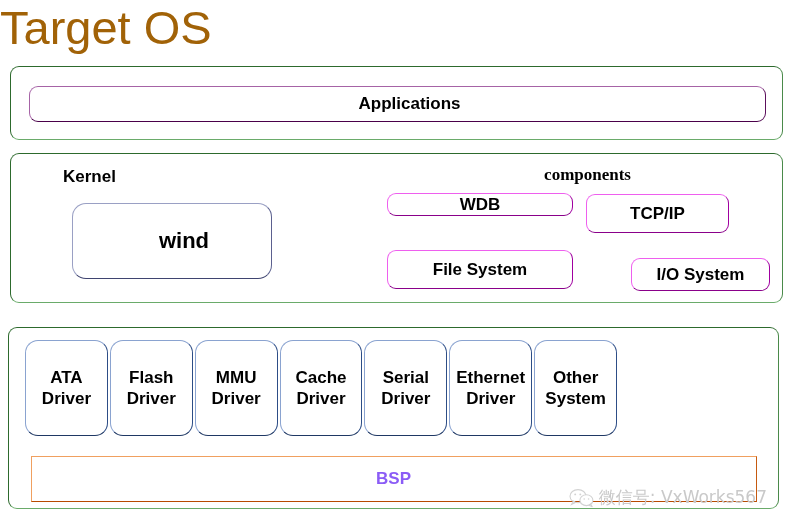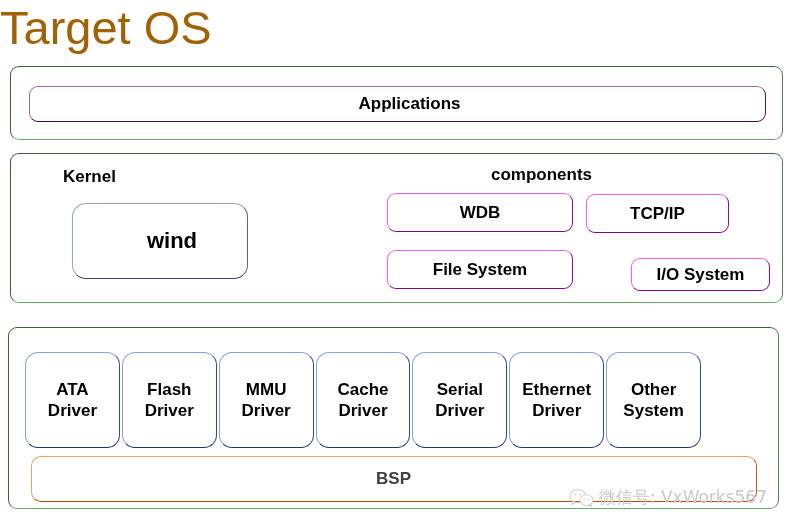--- a/index.html
+++ b/index.html
@@ -71,21 +71,21 @@
     left: 52px;
     top: 13px;
     font-size: 17px;
     font-weight: bold;
     color: #000;
   }
   #wind-box {
     position: absolute;
     left: 61px;
     top: 49px;
-    width: 176px;
+    width: 200px;
     height: 76px;
     box-sizing: border-box;
     border: 1.5px solid #9aa0c4;
     border-bottom-color: #3f4470;
     border-right-color: #5b608f;
     border-radius: 14px;
     background: #ffffff;
     display: flex;
     align-items: center;
     justify-content: center;
@@ -93,52 +93,53 @@
     font-weight: bold;
     color: #000;
     padding-left: 24px;
   }
 
   #components-label {
     position: absolute;
     left: 480px;
     top: 11px;
     width: 140px;
-    text-align: left;
-    font-size: 17px;
-    font-weight: bold;
-    color: #000;
+    text-align: right;
+    font-size: 17px;
+    font-weight: bold;
+    color: #000;
+    font-family: Liberation Serif, serif;
   }
 
   .component-box {
     position: absolute;
     box-sizing: border-box;
     border: 1.6px solid #ee5fee;
     border-bottom-color: #8a008a;
     border-right-color: #a000a0;
     border-radius: 9px;
     background: #ffffff;
     display: flex;
     align-items: center;
     justify-content: center;
     font-size: 17px;
     font-weight: bold;
     color: #000;
   }
-  #component-wdb         { left: 376px; top: 39px;  width: 186px; height: 39px; }
+  #component-wdb         { left: 376px; top: 39px;  width: 186px; height: 23px; }
   #component-tcpip       { left: 575px; top: 40px;  width: 143px; height: 39px; }
   #component-filesystem  { left: 376px; top: 96px;  width: 186px; height: 39px; }
   #component-iosystem    { left: 575px; top: 104px; width: 139px; height: 33px; margin-left: 45px; }
 
   
   #drivers-row {
     position: absolute;
     left: 16px;
-    top: 24px;
-    width: 676px;
+    top: 12px;
+    width: 592px;
     height: 96px;
     display: flex;
     gap: 2px;
   }
   .driver-box {
     flex: 1 1 0;
     box-sizing: border-box;
     border: 1.5px solid #8aa3d0;
     border-bottom-color: #1f3864;
     border-right-color: #2d4d86;
@@ -158,28 +159,28 @@
   #bsp-box {
     position: absolute;
     left: 22px;
     top: 128px;
     width: 726px;
     height: 46px;
     box-sizing: border-box;
     border: 1.5px solid #f0a060;
     border-bottom-color: #b84a00;
     border-right-color: #c65a10;
-    border-radius: 10px;
-    background: #ffffff;
-    display: flex;
-    align-items: center;
-    justify-content: center;
-    font-size: 17px;
-    font-weight: bold;
-    color: #404040;
+    border-radius: 0;
+    background: #ffffff;
+    display: flex;
+    align-items: center;
+    justify-content: center;
+    font-size: 17px;
+    font-weight: bold;
+    color: #8b5cf6;
   }
   #bsp-label { margin-right: 1px; }
 
   
   #watermark {
     position: absolute;
     right: 26px;
     bottom: 14px;
     display: flex;
     align-items: center;

